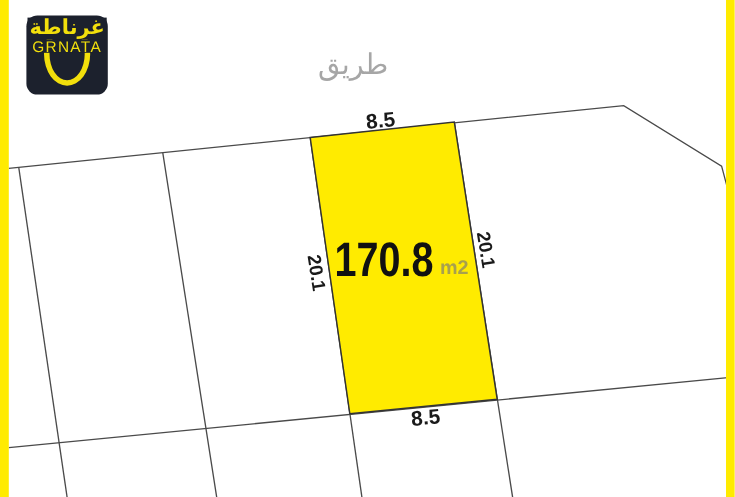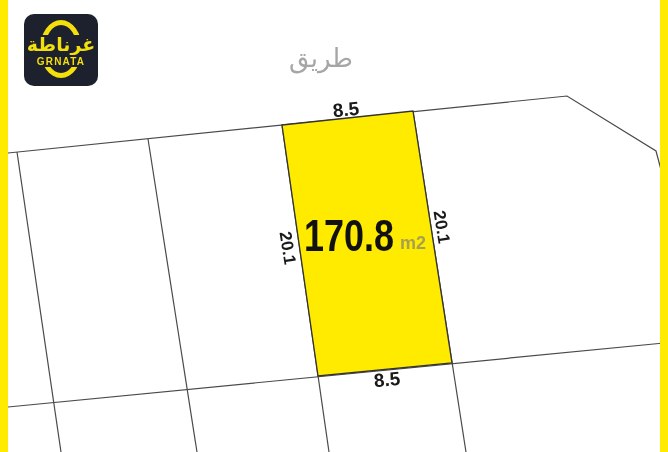--- a/index.html
+++ b/index.html
@@ -80,21 +80,20 @@
     left: 24px;
     top: 14px;
     width: 74px;
     height: 72px;
     background: var(--logo-background, #1c212d);
     border-radius: 10px;
     z-index: 6;
     display: flex;
     flex-direction: column;
     align-items: center;
-    justify-content: center;
   }
   .logo-ring {
     position: absolute;
     left: 16px;
     top: 6px;
     width: 42px;
     height: 58px;
     border: 5px solid var(--logo-accent, #f2df0c);
     border-radius: 50%;
     box-sizing: border-box;
@@ -108,22 +107,22 @@
     font-weight: 700;
     line-height: 20px;
     padding: 0 2px;
     margin-top: 2px;
   }
   .logo-latin {
     position: relative;
     z-index: 2;
     color: var(--logo-accent, #f2df0c);
     background: var(--logo-background, #1c212d);
-    font-size: 10px;
-    font-weight: 700;
+    font-size: 14px;
+    font-weight: 400;
     letter-spacing: 1.2px;
     line-height: 11px;
     padding: 1px 2px 0 2px;
   }
 </style>
 </head>
 <body>
 
 <div class="stage">
 

